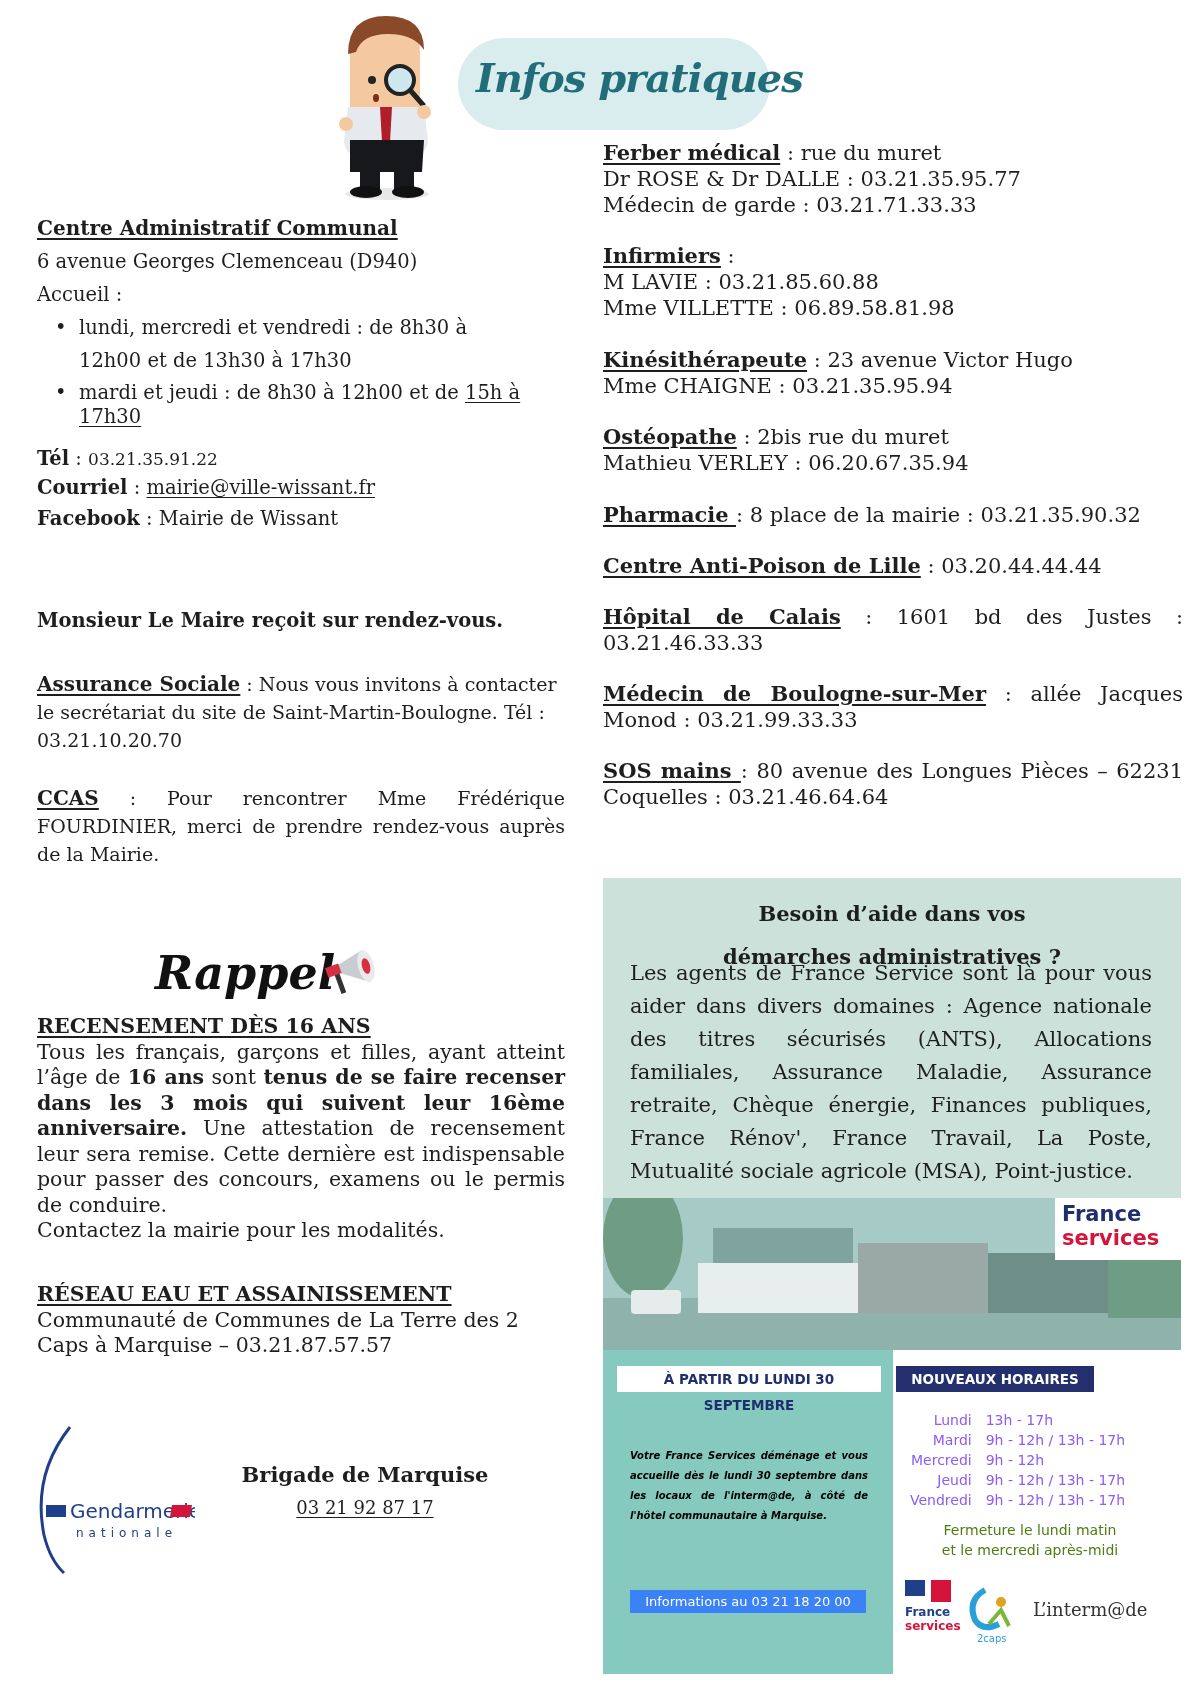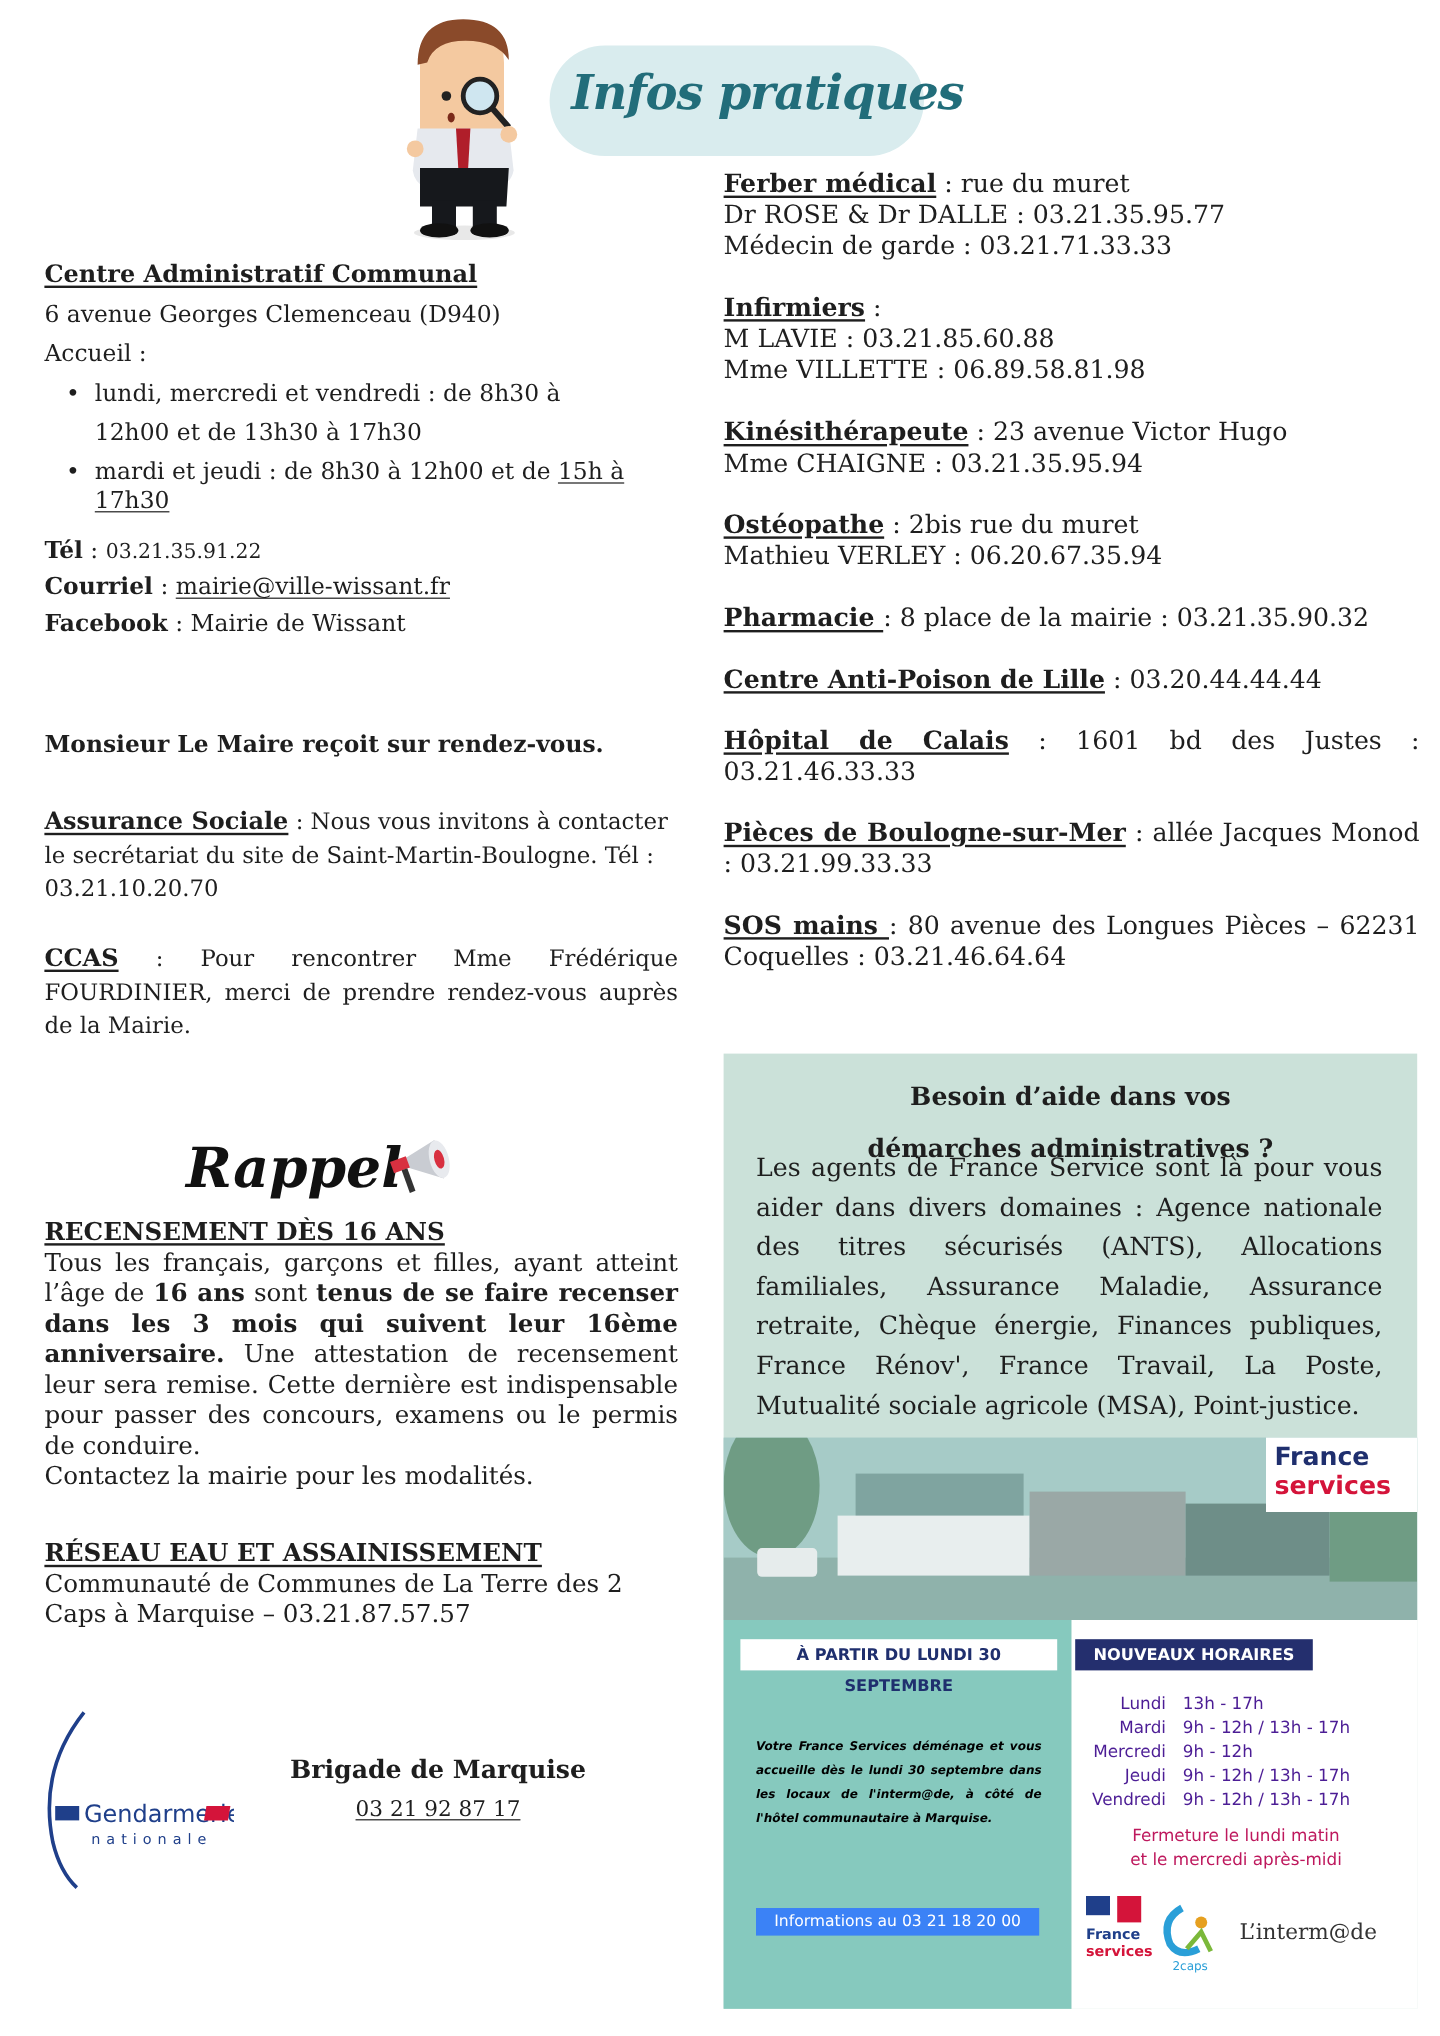--- a/index.html
+++ b/index.html
@@ -33,24 +33,24 @@
   #fs-photo { left: 603px; top: 1198px; width: 578px; height: 152px; background: linear-gradient(180deg,#a8ccca 0%,#9cc3bf 45%,#8db5ad 100%); overflow: hidden; }
   #fs-logo-box { left: 1055px; top: 1198px; width: 126px; height: 62px; background: #ffffff; }
   #fs-logo-france { left: 1062px; top: 1202px; font-family: "DejaVu Sans", sans-serif; font-weight: bold; font-size: 21px; color: #1f2f6e; line-height: 24px; }
   #fs-logo-services { left: 1062px; top: 1226px; font-family: "DejaVu Sans", sans-serif; font-weight: bold; font-size: 21px; color: #d4143a; line-height: 24px; }
   #fs-left-panel { left: 603px; top: 1350px; width: 290px; height: 324px; background: #86c9be; }
   #fs-right-panel { left: 893px; top: 1350px; width: 288px; height: 324px; background: #ffffff; }
   #fs-date-label { left: 617px; top: 1366px; width: 264px; height: 26px; background: #ffffff; color: #1f2f6e; font-family: "DejaVu Sans", sans-serif; font-weight: bold; font-size: 13.5px; line-height: 26px; text-align: center; }
   #fs-hours-label { left: 896px; top: 1366px; width: 198px; height: 26px; background: #242f6e; color: #ffffff; font-family: "DejaVu Sans", sans-serif; font-weight: bold; font-size: 13.5px; line-height: 26px; text-align: center; }
   #fs-move-text { left: 630px; top: 1446px; width: 238px; font-family: "DejaVu Sans", sans-serif; font-weight: bold; font-size: 10px; line-height: 20px; color: #000000; text-align: justify; font-style: italic; }
   #fs-info-bar { left: 630px; top: 1590px; width: 236px; height: 23px; background: #3b82f6; color: #ffffff; font-family: "DejaVu Sans", sans-serif; font-size: 13px; line-height: 23px; text-align: center; }
-  #fs-schedule { left: 910px; top: 1410px; font-family: "DejaVu Sans", sans-serif; font-size: 14px; line-height: 20px; color: #4c1d95; }
+  #fs-schedule { left: 910px; top: 1410px; font-family: "DejaVu Sans", sans-serif; font-size: 14px; line-height: 20px; color: #8b5cf6; }
   #fs-schedule table { border-collapse: collapse; }
   #fs-schedule td.day { text-align: right; padding-right: 14px; }
-  #fs-closing { left: 900px; top: 1520px; width: 260px; text-align: center; font-family: "DejaVu Sans", sans-serif; font-size: 14px; line-height: 20px; color: #be185d; }
+  #fs-closing { left: 900px; top: 1520px; width: 260px; text-align: center; font-family: "DejaVu Sans", sans-serif; font-size: 14px; line-height: 20px; color: #4d7c0f; }
   #fs-logos { left: 905px; top: 1580px; width: 270px; height: 80px; }
 
   
   #rappel-title { left: 155px; top: 946px; font-family: "DejaVu Serif", serif; font-style: italic; font-weight: bold; font-size: 46px; color: #111; }
   #megaphone { left: 322px; top: 940px; width: 60px; height: 60px; }
 
   
   #gend-logo { left: 30px; top: 1425px; width: 165px; height: 150px; }
   #brigade { left: 230px; top: 1458px; width: 270px; text-align: center; font-size: 21px; line-height: 33px; }
 </style>
@@ -178,21 +178,21 @@
 
 <div class="abs rcol" style="top:553px;">
   <span class="head u">Centre Anti-Poison de Lille</span><span> : 03.20.44.44.44</span>
 </div>
 
 <div class="abs rcol just" style="top:604px;">
   <span class="head u">Hôpital de Calais</span><span> : 1601 bd des Justes : 03.21.46.33.33</span>
 </div>
 
 <div class="abs rcol just" style="top:681px;">
-  <span class="head u">Pièces de Boulogne-sur-Mer</span><span> : allée Jacques Monod : 03.21.99.33.33</span>
+  <span class="head u">Médecin de Boulogne-sur-Mer</span><span> : allée Jacques Monod : 03.21.99.33.33</span>
 </div>
 
 <div class="abs rcol just" style="top:758px;">
   <span class="head u">SOS mains </span><span>: 80 avenue des Longues Pièces – 62231 Coquelles : 03.21.46.64.64</span>
 </div>
 
 <div id="fs-box" class="abs"></div>
 <div id="fs-title" class="abs">
   <div style="width:380px;margin:0 auto;">Besoin d’aide dans vos démarches administratives ?</div>
 </div>

